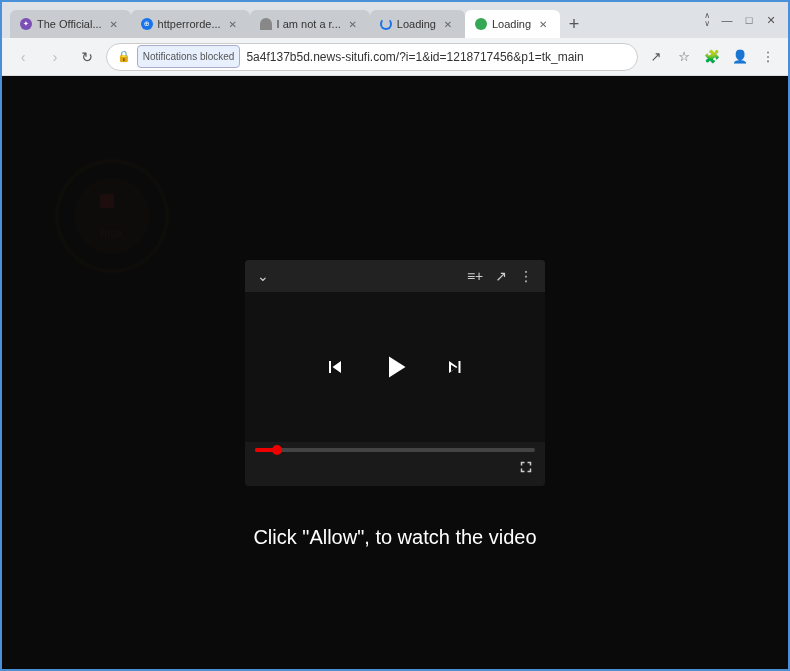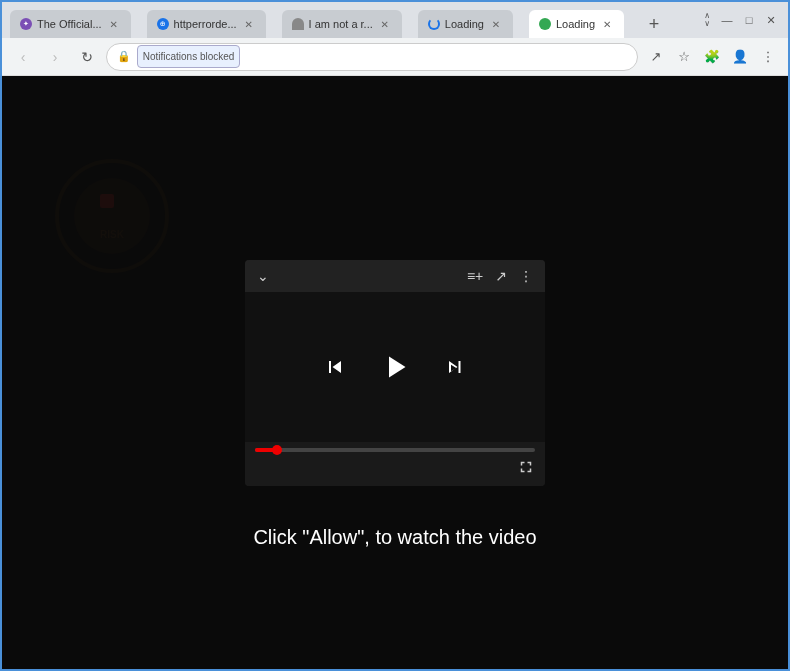--- a/index.html
+++ b/index.html
@@ -15,21 +15,21 @@
       display: flex;
       align-items: center;
       padding: 0 8px;
       gap: 0;
     }
     .tabs-container {
       display: flex;
       align-items: flex-end;
       flex: 1;
       height: 100%;
-      gap: 16px;
+      gap: 0;
     }
     .tab {
       display: flex;
       align-items: center;
       height: 28px;
       padding: 0 10px;
       background: #c8ccd1;
       border-radius: 6px 6px 0 0;
       font-size: 11px;
       color: #333;
@@ -416,20 +416,21 @@
   </div>
 
   <div class="nav-bar">
     <button class="nav-btn disabled">‹</button>
     <button class="nav-btn disabled">›</button>
     <button class="nav-btn">↻</button>
 
     <div class="address-bar">
       <span class="lock-icon">🔒</span>
       <span class="notif-badge">Notifications blocked</span>
+      <span class="url-text">5a4f137b5d.news-situfi.com/?i=1&amp;id=1218717456&amp;p1=tk_main</span>
     </div>
 
     <div class="address-actions">
       <div class="addr-btn">↗</div>
       <div class="addr-btn">☆</div>
       <div class="addr-btn">🧩</div>
       <div class="addr-btn">👤</div>
       <div class="addr-btn">⋮</div>
     </div>
   </div>

